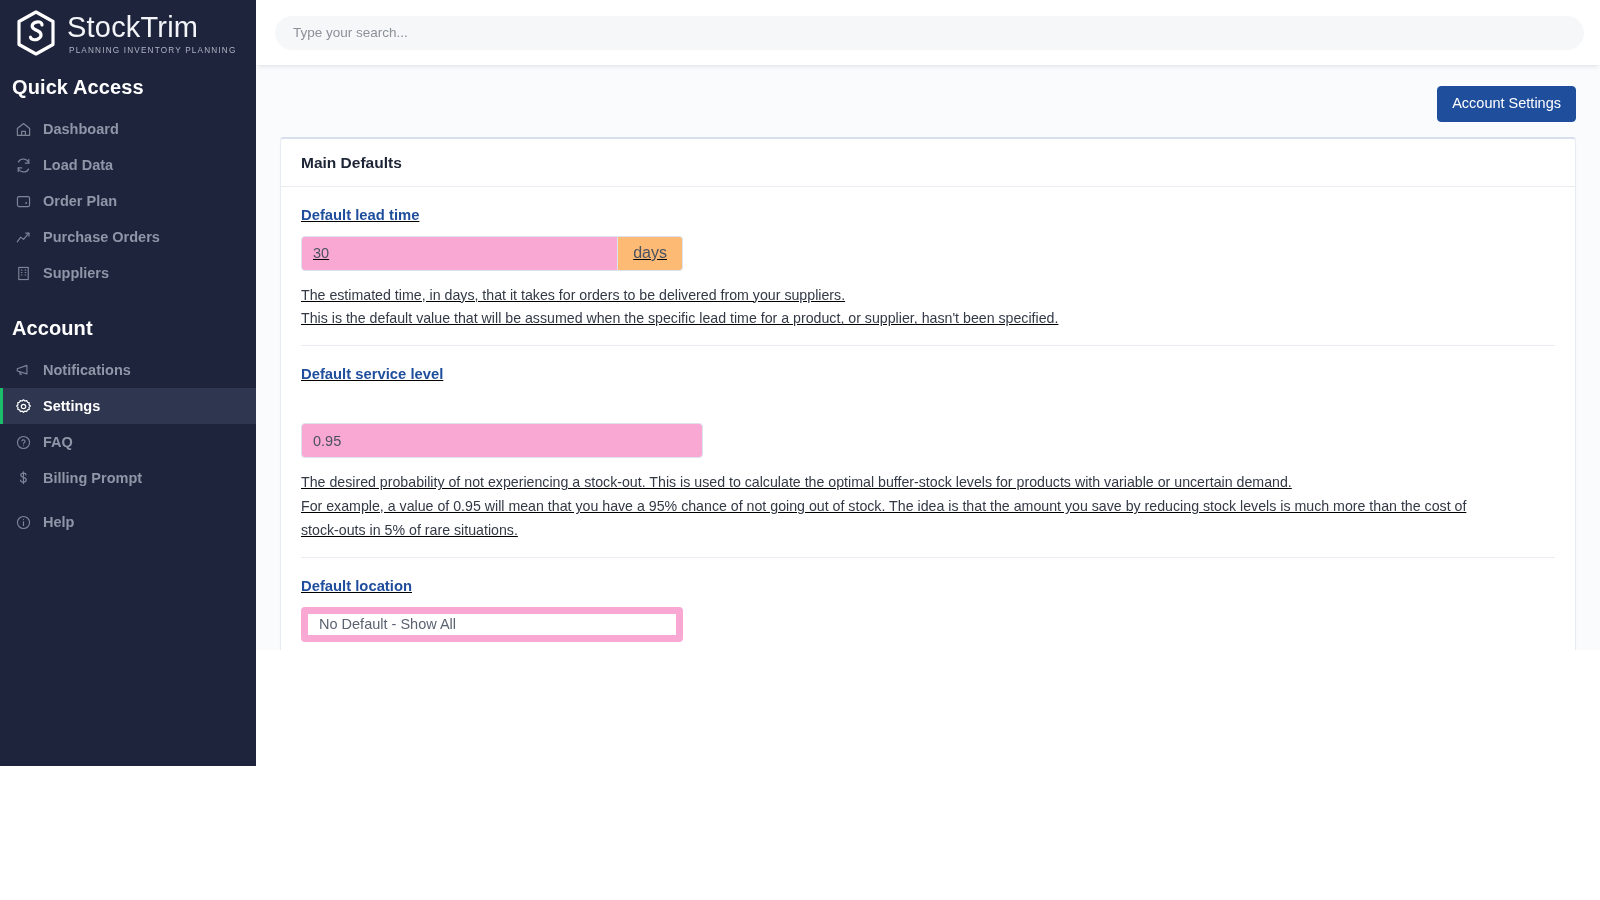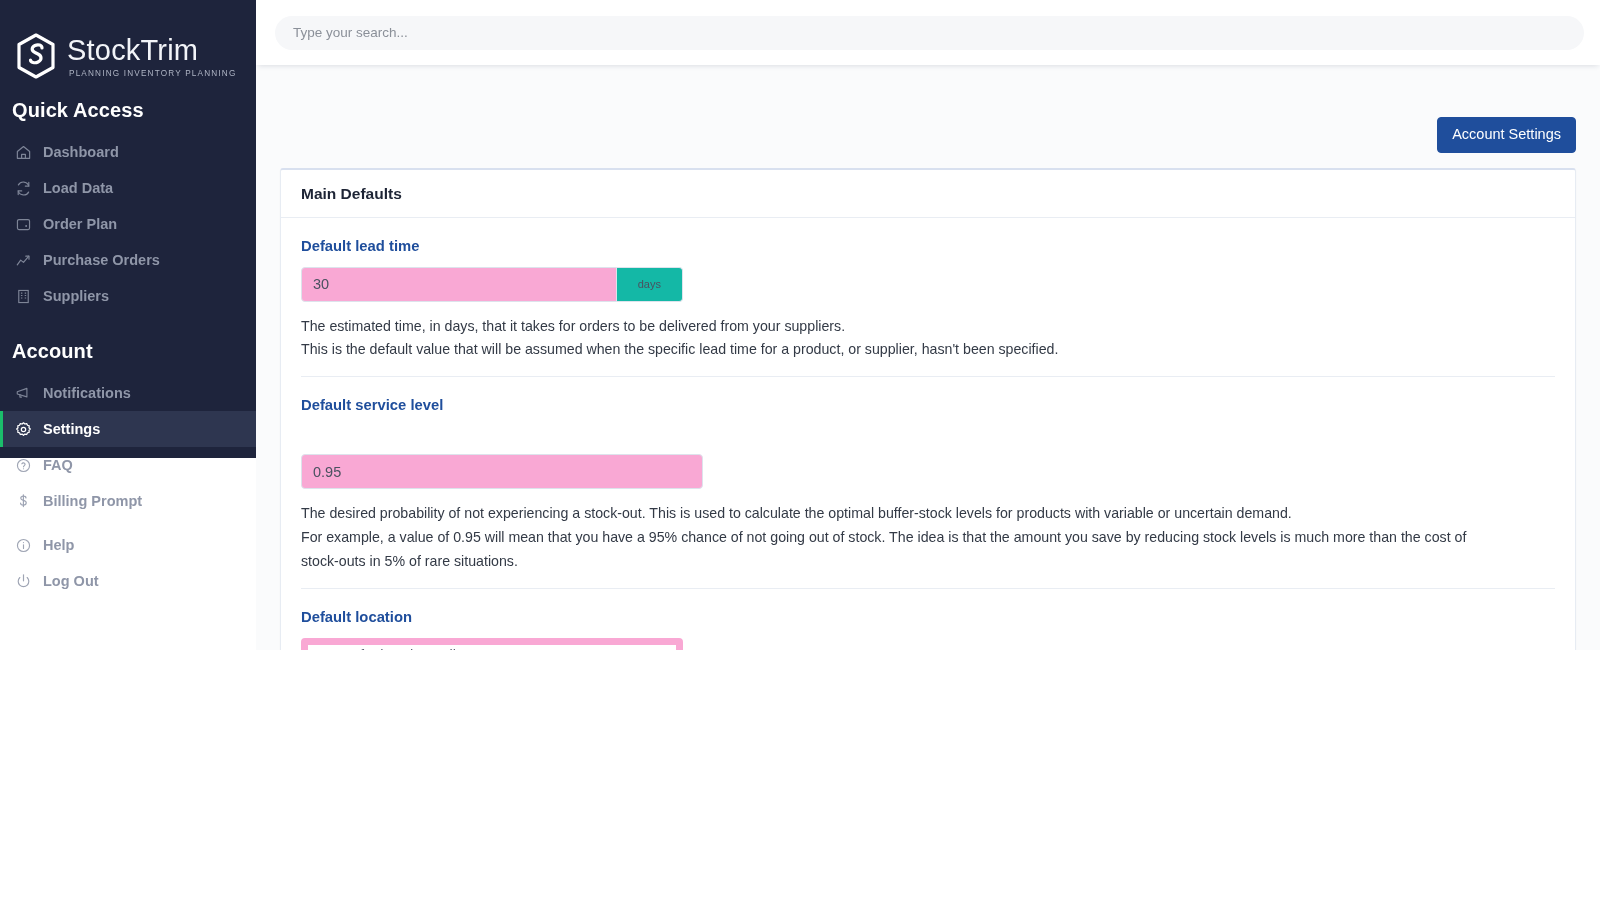--- a/index.html
+++ b/index.html
@@ -16,22 +16,22 @@
     height: 650px;
     display: flex;
     background: #ffffff;
   }
 
   
   .sidebar {
     width: 256px;
     flex: 0 0 256px;
     background: #1e243c;
-    height: 458px;
-    padding-top: 23px;
+    height: 766px;
+    padding-top: 0;
     position: relative;
     z-index: 5;
   }
   .brand {
     display: flex;
     align-items: center;
     gap: 9px;
     padding: 8px 0 0 14px;
     height: 58px;
   }
@@ -132,22 +132,21 @@
 
   .content {
     flex: 1 1 auto;
     padding: 0 24px;
     overflow: hidden;
     background: #fafbfc;
   }
   .actionbar {
     display: flex;
     justify-content: flex-end;
-    padding: 32px 0 15px 0;
-    margin-top: 20px;
+    padding: 21px 0 15px 0;
   }
   .btn-primary {
     background: #1f4e9c;
     color: #ffffff;
     border: 1px solid #1f4e9c;
     border-radius: 4px;
     font-size: 14.5px;
     font-family: "Liberation Sans", sans-serif;
     padding: 9px 14px 10px 14px;
     cursor: pointer;
@@ -165,21 +164,21 @@
     padding: 15px 20px 14px 20px;
     border-bottom: 1px solid #e9edf3;
   }
   .card-title {
     font-size: 15.5px;
     font-weight: bold;
     color: #1d2435;
   }
   .card-body { padding: 0 20px; }
 
-  .field-group { padding: 20px 0 14px 0; }
+  .field-group { padding: 20px 0 14px 0; text-decoration: underline; }
   .field-group + .field-group { border-top: 1px solid #e9edf3; }
   .field-label {
     color: #1f4e9c;
     font-weight: bold;
     font-size: 14.8px;
     margin-bottom: 13px;
   }
   .input-row { display: flex; width: 382px; }
   .text-input {
     flex: 1 1 auto;
@@ -195,28 +194,28 @@
     min-width: 0;
   }
   .input-row .text-input {
     border-top-right-radius: 0;
     border-bottom-right-radius: 0;
   }
   .input-addon {
     display: flex;
     align-items: center;
     justify-content: center;
-    padding: 0 21px;
+    padding: 0 15px;
     height: 35px;
-    background: #14b8a6;
+    background: #fdba74;
     border: 1px solid #dde3ec;
     border-left: none;
     border-top-right-radius: 4px;
     border-bottom-right-radius: 4px;
-    font-size: 11px;
+    font-size: 16px;
     color: #4a5160;
   }
   .single-input { width: 402px; margin-top: 28px; }
   .select-input {
     width: 382px;
     height: 35px;
     border: 7px solid #f9a8d4;
     border-radius: 4px;
     padding: 0 11px;
     font-size: 14.5px;
@@ -359,29 +358,20 @@
       <span class="ico">
         <svg viewBox="0 0 18 18" width="17" height="17" fill="none" stroke="#8f96a8" stroke-width="1.2" stroke-linecap="round">
           <circle cx="9" cy="9" r="6.4"></circle>
           <path d="M9 8.2 V12.2"></path>
           <circle cx="9" cy="5.9" r=".65" fill="#8f96a8" stroke="none"></circle>
         </svg>
       </span>
       <span>Help</span>
     </div>
 
-    <div class="nav-item">
-      <span class="ico">
-        <svg viewBox="0 0 18 18" width="17" height="17" fill="none" stroke="#8f96a8" stroke-width="1.25" stroke-linecap="round">
-          <path d="M5.1 4.8 A5.6 5.6 0 1 0 12.9 4.8"></path>
-          <path d="M9 1.9 V8.3"></path>
-        </svg>
-      </span>
-      <span>Log Out</span>
-    </div>
   </nav>
 
   <div class="main">
 
     <div class="topbar">
       <input class="search" type="text" placeholder="Type your search..." style="">
     </div>
 
     <div class="content">
 

